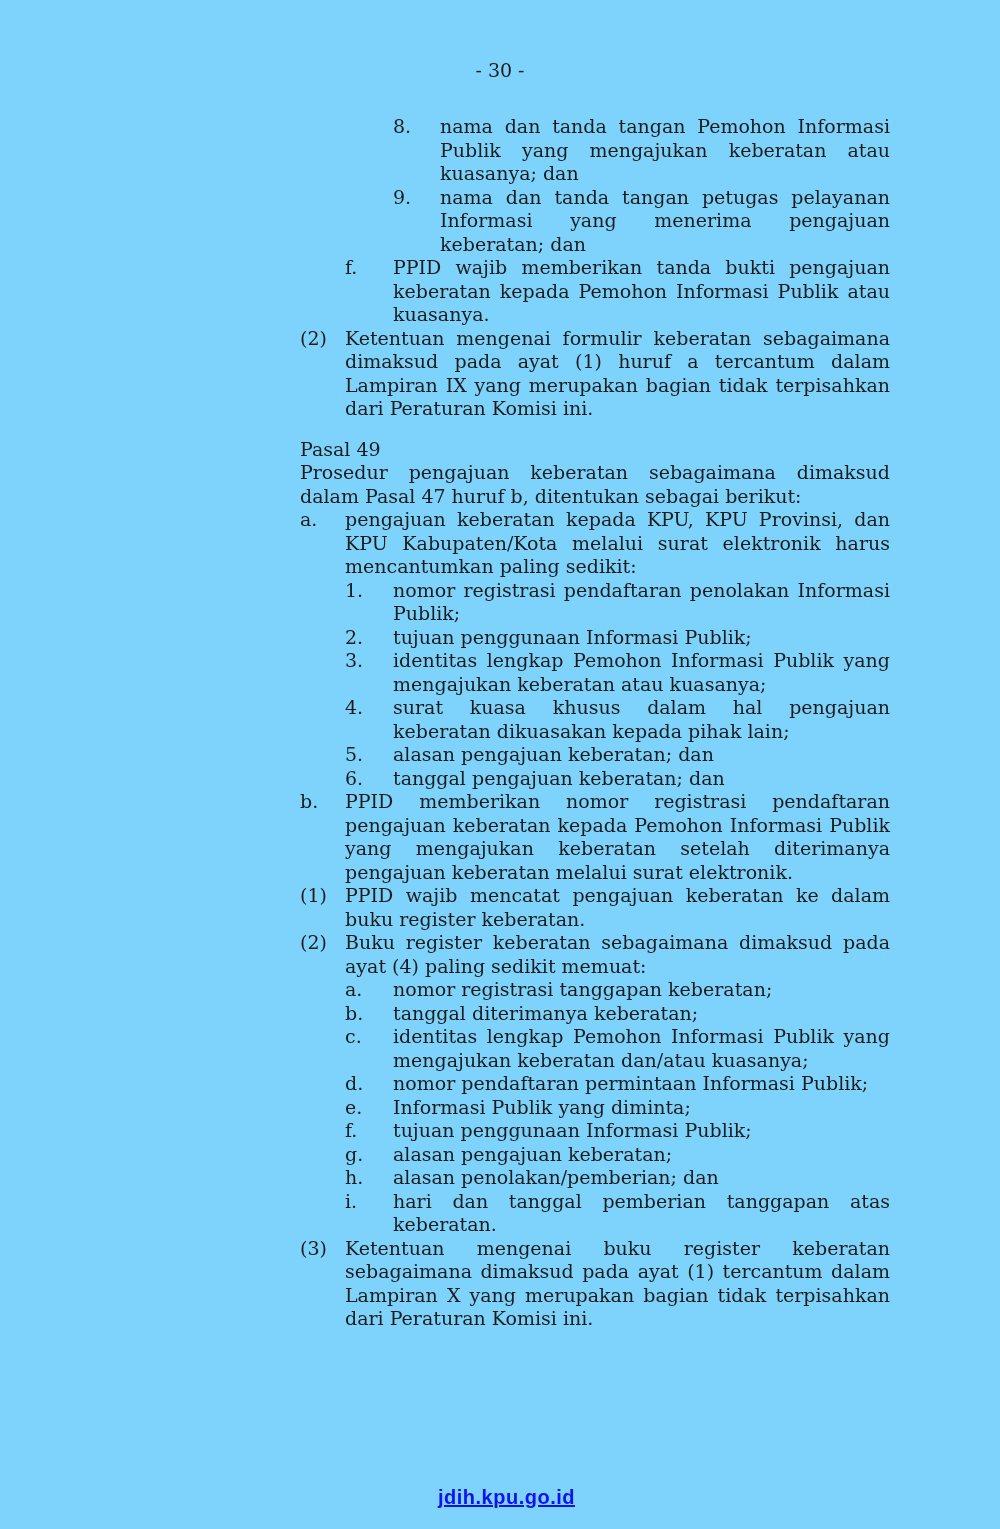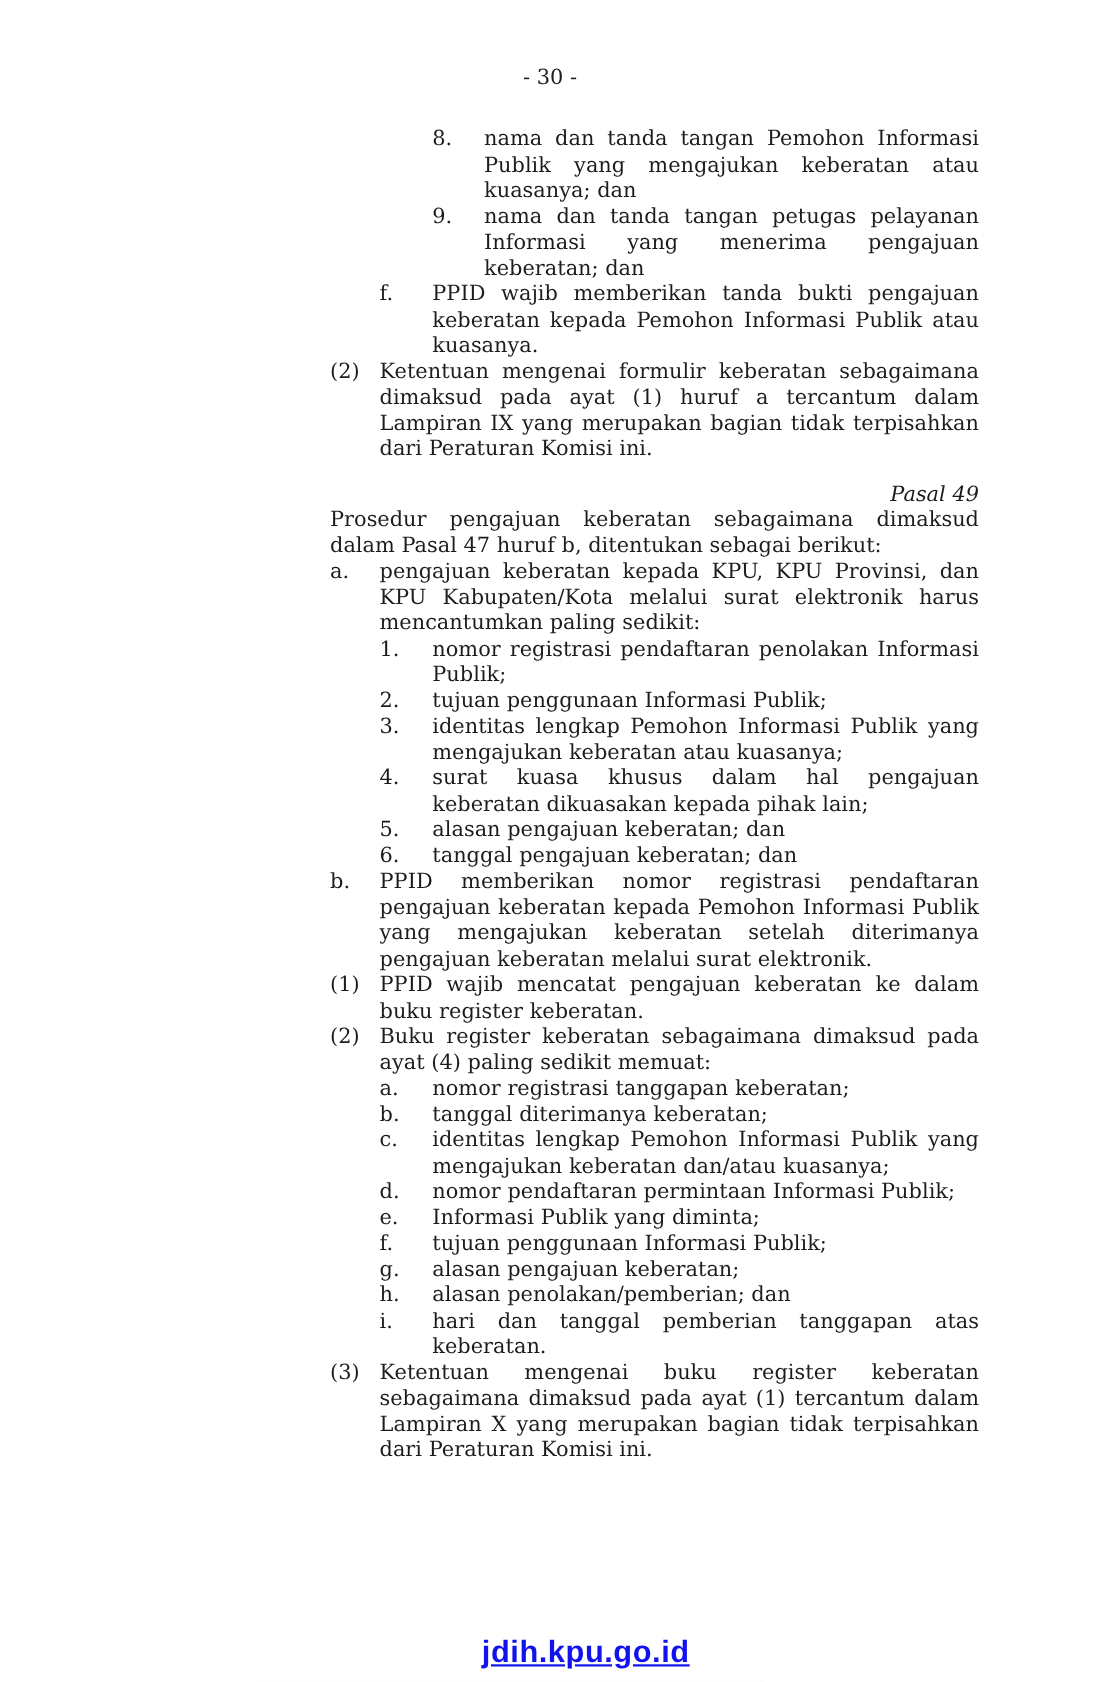--- a/index.html
+++ b/index.html
@@ -1,20 +1,20 @@
 <!DOCTYPE html>
 <html><head>
 <meta charset="utf-8">
 <style>
   html,body{margin:0;padding:0;background:#e8e8e8;}
   .page{
     position:relative;
     width:1000px;height:1529px;
     margin:0 auto;
-    background:#ffffff;
+    background:#7dd3fc;
     font-family:"DejaVu Serif","Liberation Serif",serif;
     color:#1c1c1c;
     overflow:hidden;
   }
   .page-number{
     padding-top:58px;
     text-align:center;
     font-size:19px;
     line-height:24px;
   }
@@ -34,29 +34,28 @@
   .m1{width:48px;}
   .m2{width:47px;}
   .l1{margin-left:45px;}
   .l2{margin-left:93px;}
   .li-text{
     flex:1 1 auto;
     text-align:justify;
   }
   .pasal{
     margin-top:17px;
-    text-align:right;
-    font-style:italic;
+    text-align:left;
   }
   .pasal.p50{margin-top:13px;}
   .footer-link{
     position:absolute;
     left:438px;top:1486px;
     font-family:"Liberation Sans","DejaVu Sans",sans-serif;
-    font-size:28px;
+    font-size:20px;
     font-weight:bold;
     color:#1212ee;
     text-decoration:underline;
     letter-spacing:0.5px;
     cursor:pointer;
   }
 </style>
 </head>
 <body>
 

